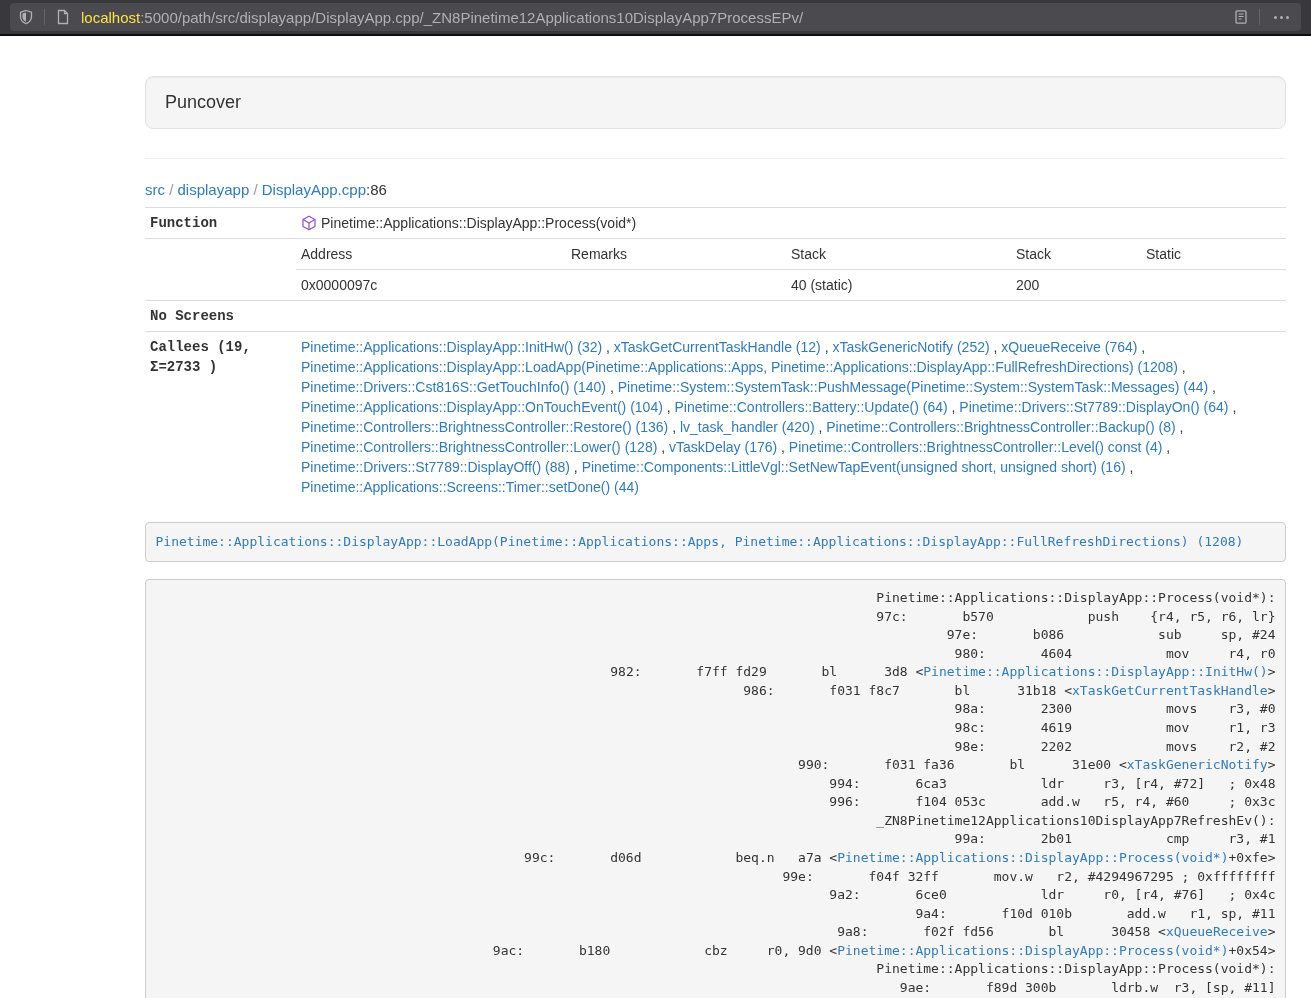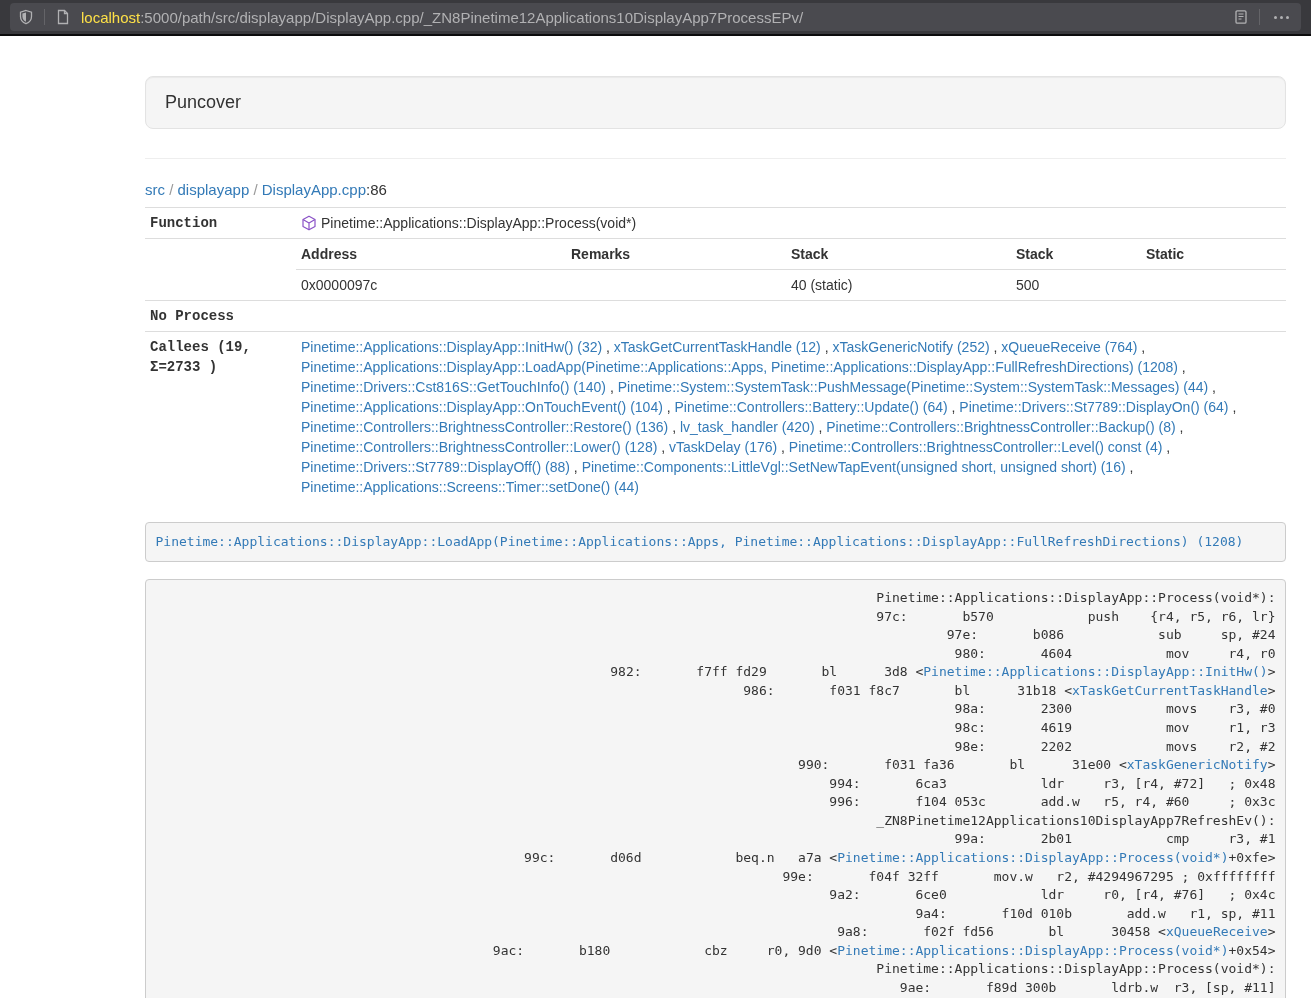--- a/index.html
+++ b/index.html
@@ -51,21 +51,21 @@
   table.main { width:100%; border-collapse:collapse; margin-bottom:20px; }
   table.main > tbody > tr > td {
     padding:5px; border-top:1px solid #ddd; vertical-align:top;
     line-height:20px; font-size:14px;
   }
   td.label-col { width:151px; font-weight:bold;font-family:Liberation Mono, monospace; }
   td.subtable-cell { padding:0 !important; }
 
   table.inner { width:100%; border-collapse:collapse; }
   table.inner th, table.inner td { padding:5px; text-align:left; line-height:20px; font-size:14px; }
-  table.inner th { font-weight:bold; border-bottom:1px solid #ddd; }
+  table.inner th { font-weight:normal; border-bottom:1px solid #ddd; }
   .col-address { width:270px; } .col-remarks { width:220px; }
   .col-stack { width:225px;margin-top:36px; } .col-code { width:130px; }
 
   .fn-icon { display:inline-block; width:16px; height:16px; vertical-align:-3px; margin-right:4px; color:var(--cube,#8a52c7); }
   .fn-icon svg { display:block; width:16px; height:16px; }
 
   .callees-cell .csep { color:#333; }
 
   pre.box {
     background:#f5f5f5; border:1px solid #ccc; border-radius:4px;
@@ -145,29 +145,29 @@
                 <th class="col-stack">Stack</th>
                 <th class="col-code">Stack</th>
                 <th>Static</th>
               </tr>
             </thead>
             <tbody>
               <tr>
                 <td>0x0000097c</td>
                 <td></td>
                 <td>40 (static)</td>
-                <td>500</td>
+                <td>200</td>
                 <td></td>
               </tr>
             </tbody>
           </table>
         </td>
       </tr>
       <tr>
-        <td class="label-col">No Process</td>
+        <td class="label-col">No Screens</td>
         <td></td>
       </tr>
       <tr>
         <td class="label-col">Callees (19, Σ=2733 )</td>
         <td class="callees-cell"><a href="#">Pinetime::Applications::DisplayApp::InitHw() (32)</a><span class="csep"> , </span><a href="#">xTaskGetCurrentTaskHandle (12)</a><span class="csep"> , </span><a href="#">xTaskGenericNotify (252)</a><span class="csep"> , </span><a href="#">xQueueReceive (764)</a><span class="csep"> , </span><a href="#">Pinetime::Applications::DisplayApp::LoadApp(Pinetime::Applications::Apps, Pinetime::Applications::DisplayApp::FullRefreshDirections) (1208)</a><span class="csep"> , </span><a href="#">Pinetime::Drivers::Cst816S::GetTouchInfo() (140)</a><span class="csep"> , </span><a href="#">Pinetime::System::SystemTask::PushMessage(Pinetime::System::SystemTask::Messages) (44)</a><span class="csep"> , </span><a href="#">Pinetime::Applications::DisplayApp::OnTouchEvent() (104)</a><span class="csep"> , </span><a href="#">Pinetime::Controllers::Battery::Update() (64)</a><span class="csep"> , </span><a href="#">Pinetime::Drivers::St7789::DisplayOn() (64)</a><span class="csep"> , </span><a href="#">Pinetime::Controllers::BrightnessController::Restore() (136)</a><span class="csep"> , </span><a href="#">lv_task_handler (420)</a><span class="csep"> , </span><a href="#">Pinetime::Controllers::BrightnessController::Backup() (8)</a><span class="csep"> , </span><a href="#">Pinetime::Controllers::BrightnessController::Lower() (128)</a><span class="csep"> , </span><a href="#">vTaskDelay (176)</a><span class="csep"> , </span><a href="#">Pinetime::Controllers::BrightnessController::Level() const (4)</a><span class="csep"> , </span><a href="#">Pinetime::Drivers::St7789::DisplayOff() (88)</a><span class="csep"> , </span><a href="#">Pinetime::Components::LittleVgl::SetNewTapEvent(unsigned short, unsigned short) (16)</a><span class="csep"> , </span><a href="#">Pinetime::Applications::Screens::Timer::setDone() (44)</a></td>
       </tr>
     </tbody>
   </table>
 
   <pre class="box"><a href="#">Pinetime::Applications::DisplayApp::LoadApp(Pinetime::Applications::Apps, Pinetime::Applications::DisplayApp::FullRefreshDirections) (1208)</a></pre>

